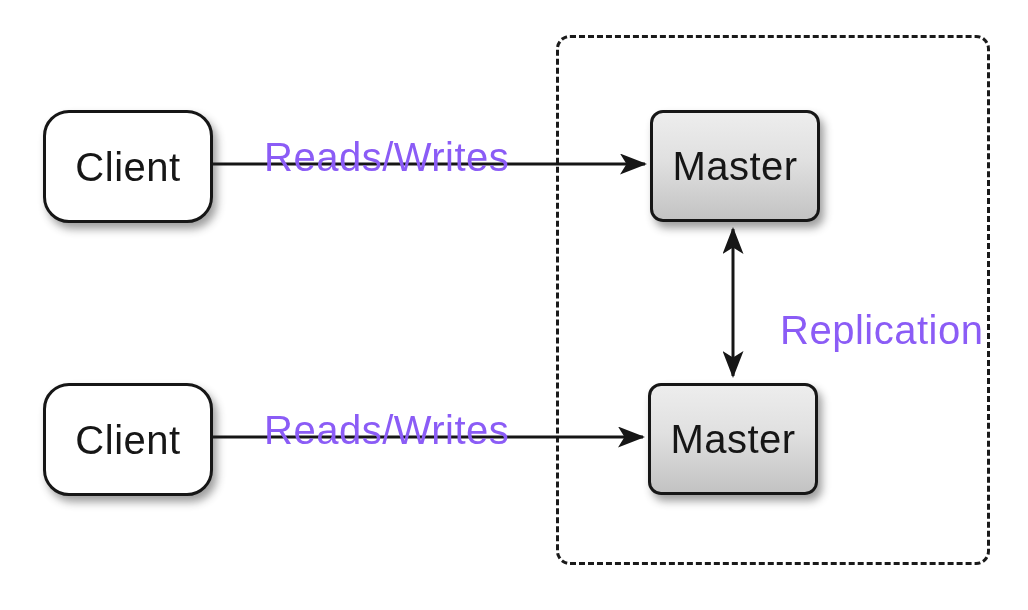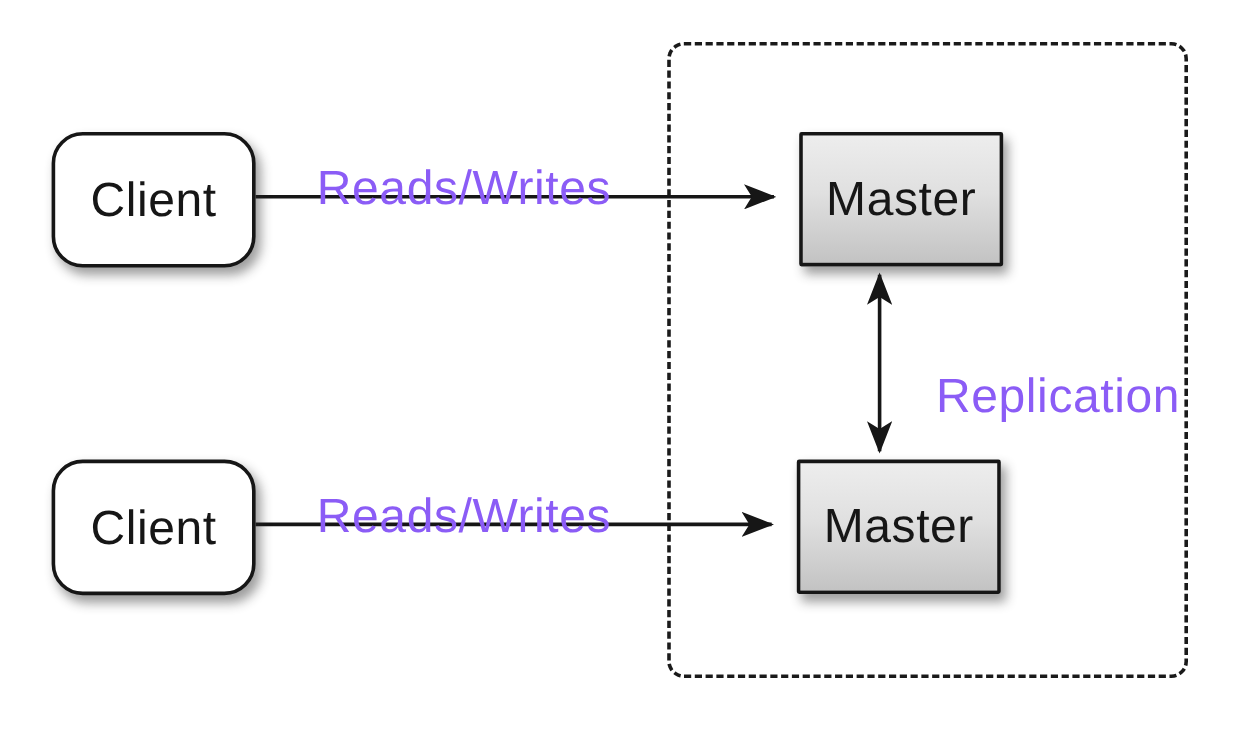--- a/index.html
+++ b/index.html
@@ -32,23 +32,22 @@
     width: 170px;
     height: 113px;
     background: #ffffff;
     border-radius: 26px;
     box-shadow: 4px 6px 9px rgba(40,40,40,0.45);
   }
   .master {
     width: 170px;
     height: 112px;
     background: linear-gradient(180deg, #ededed 0%, #e0e0e0 45%, #c3c3c3 100%);
-    border-radius: 2px;
+    border-radius: 13px;
     box-shadow: 4px 6px 9px rgba(40,40,40,0.45);
-    margin-left: 16px;
   }
   #client-top    { left: 43px;  top: 110px; }
   #client-bottom { left: 43px;  top: 383px; }
   #master-top    { left: 650px; top: 110px; }
   #master-bottom { left: 648px; top: 383px; }
   .replication-zone {
     position: absolute;
     left: 556px;
     top: 35px;
     width: 434px;

